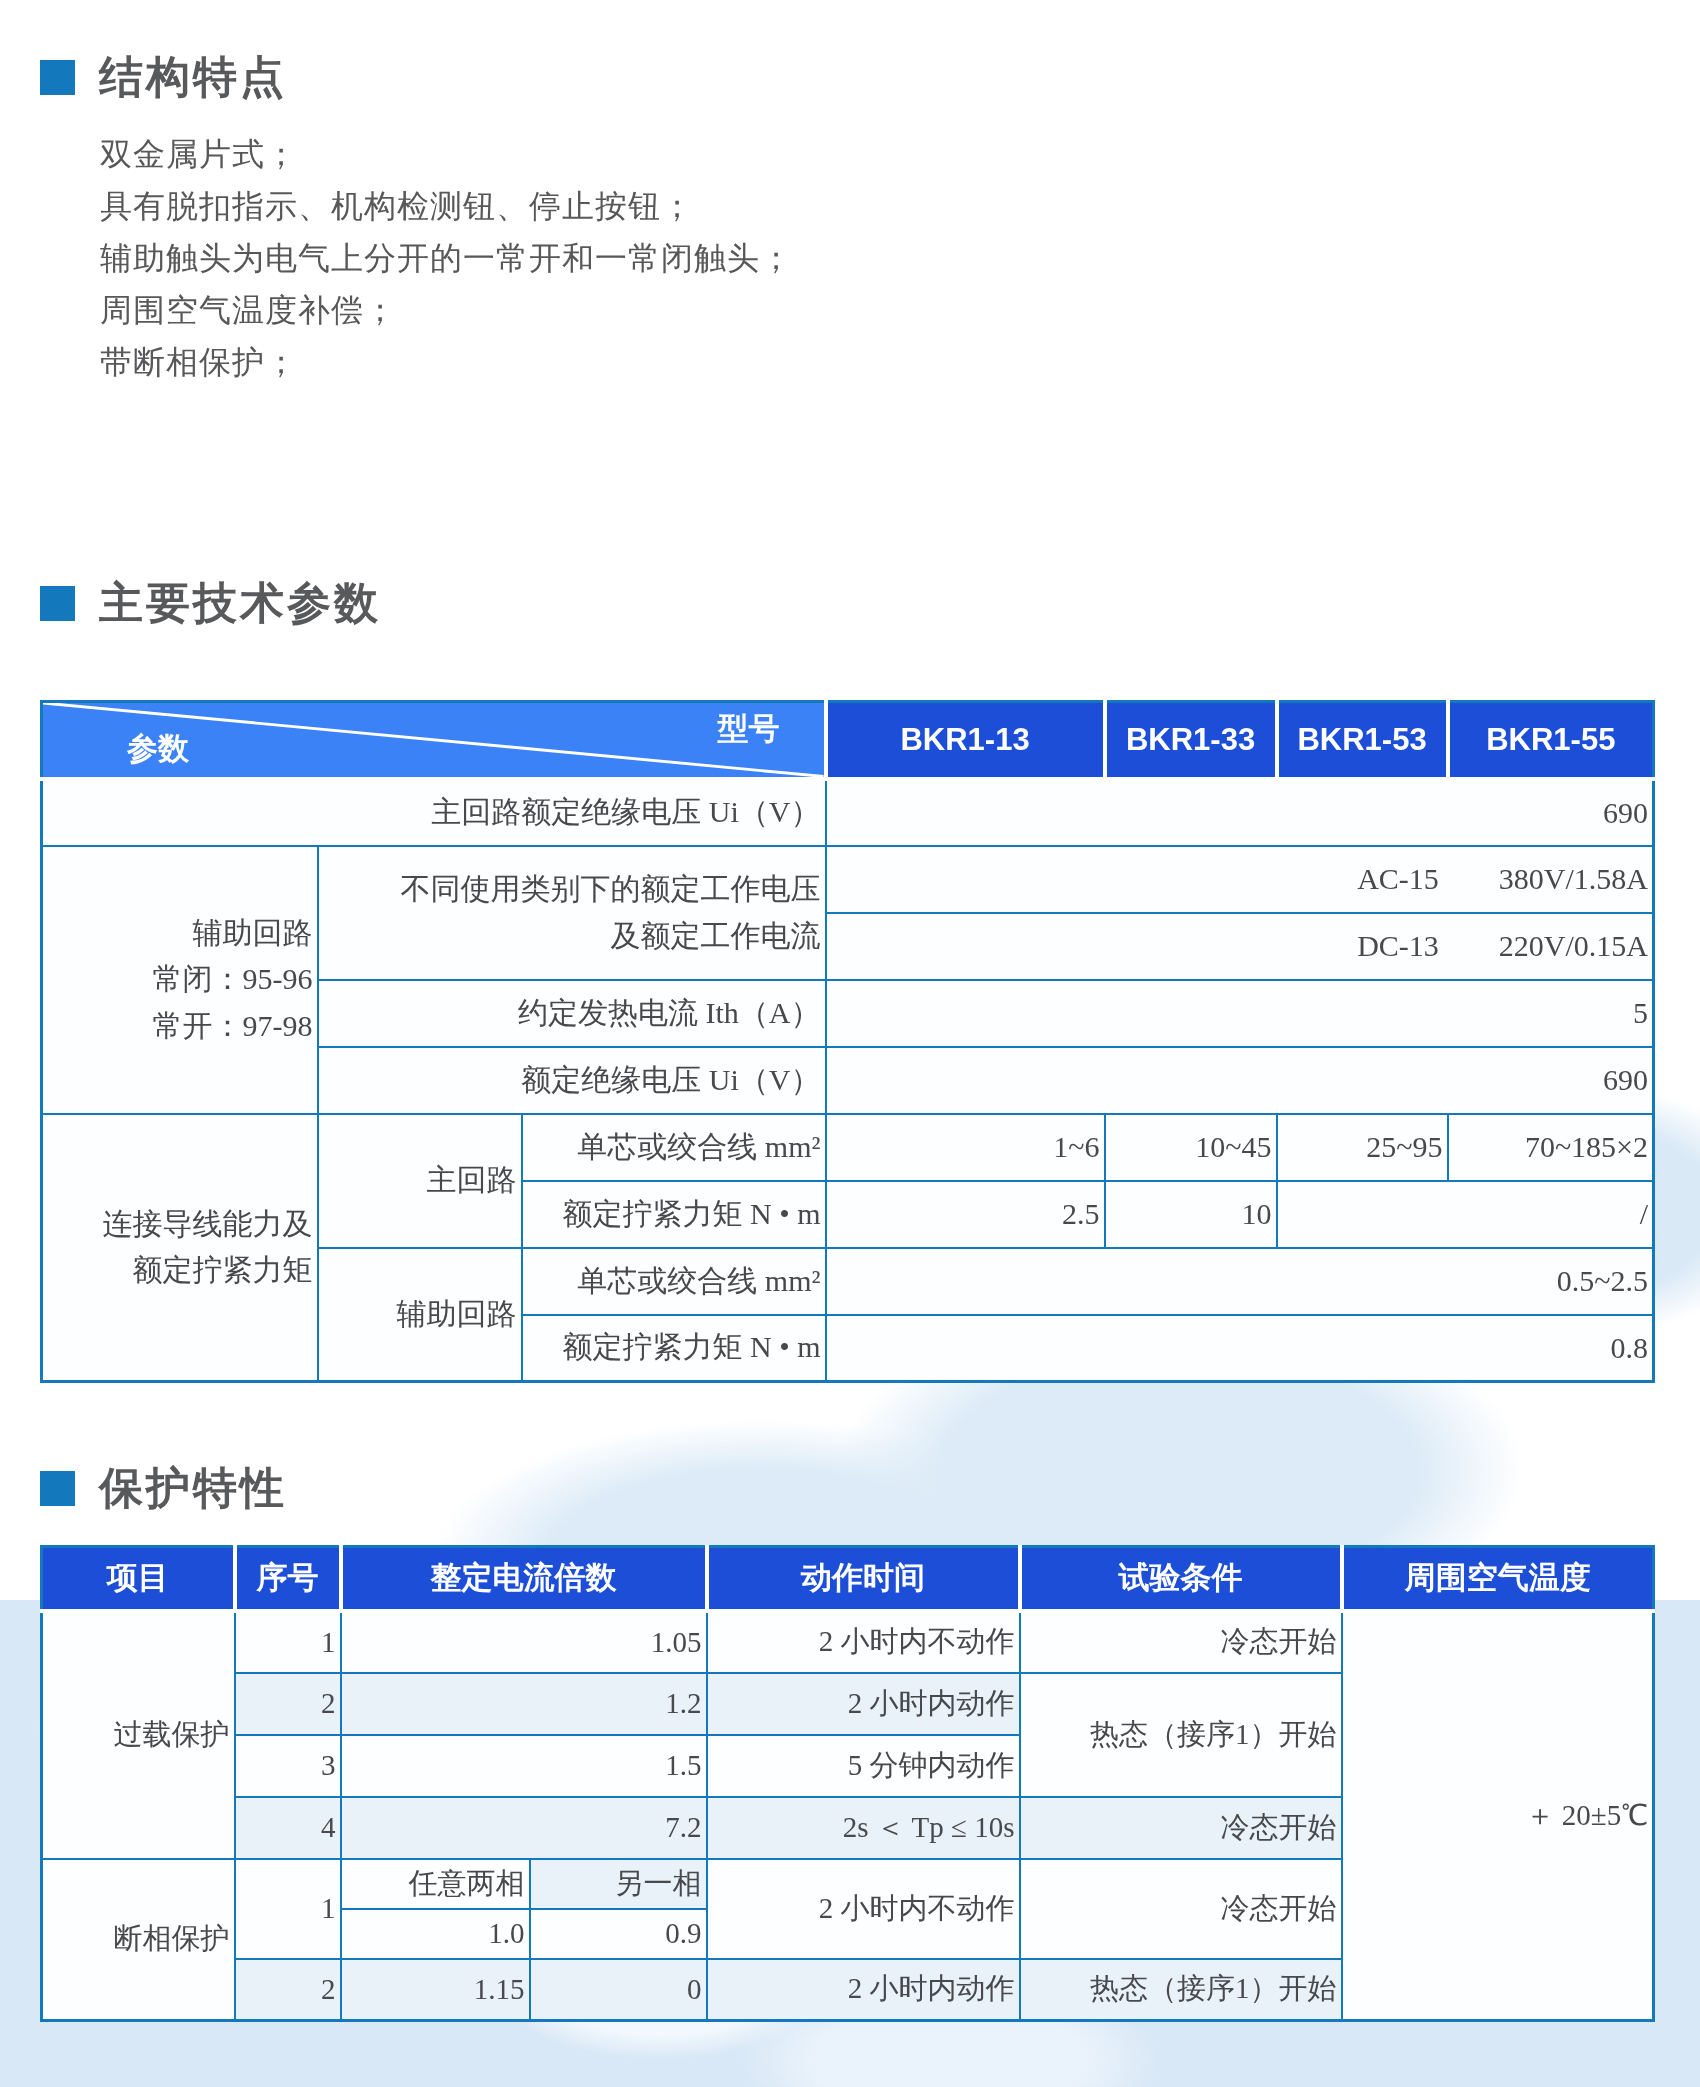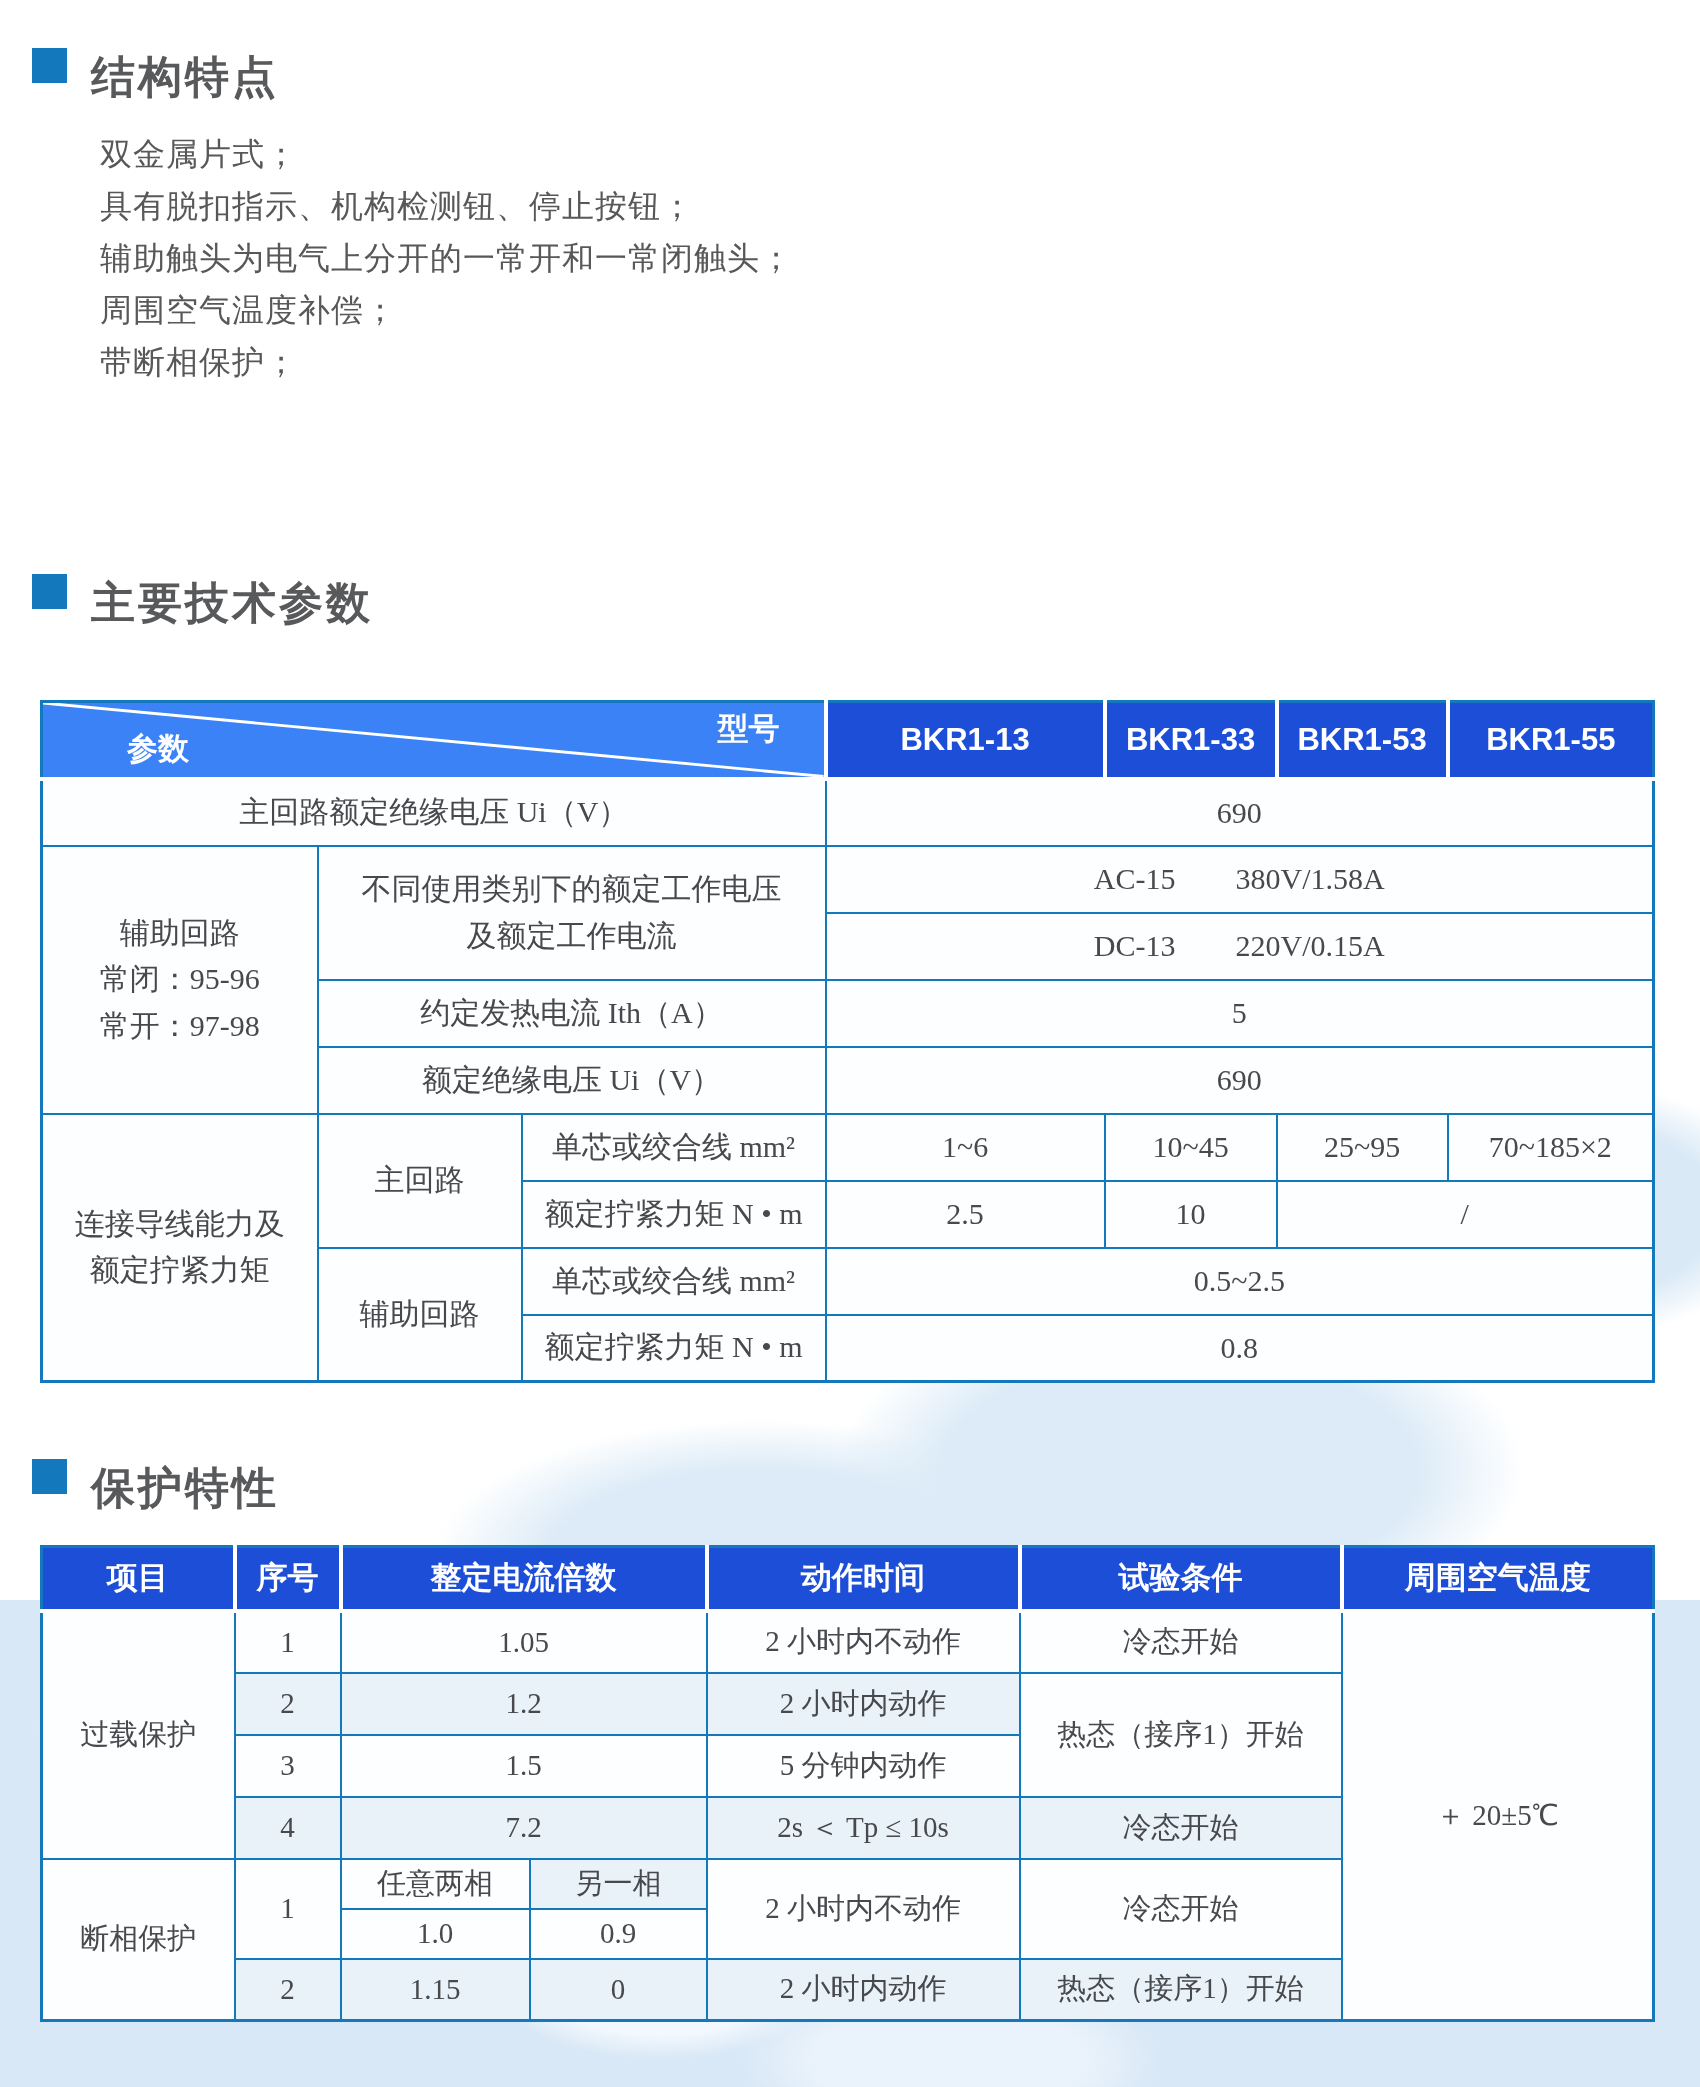--- a/index.html
+++ b/index.html
@@ -12,35 +12,35 @@
     radial-gradient(ellipse 430px 210px at 1180px 430px, #dcebf7 55%, rgba(220,235,247,0) 80%),
     radial-gradient(ellipse 420px 180px at 760px 520px, #dcebf7 50%, rgba(220,235,247,0) 78%);}
   .wash-low{position:absolute;left:0;top:1600px;width:1700px;height:487px;z-index:0;background:#d9e8f6;}
   .wash-low::before{content:"";position:absolute;left:0;top:0;right:0;bottom:0;background:
     radial-gradient(ellipse 240px 110px at 660px 380px, #f2f8fd 50%, rgba(242,248,253,0) 72%),
     radial-gradient(ellipse 270px 130px at 1300px 300px, #eef6fc 48%, rgba(238,246,252,0) 74%),
     radial-gradient(ellipse 190px 90px at 170px 130px, #e9f2fa 48%, rgba(233,242,250,0) 70%),
     radial-gradient(ellipse 300px 120px at 950px 460px, #eaf3fb 45%, rgba(234,243,251,0) 70%);}
 
   
-  .sec{position:absolute;left:32px;display:flex;z-index:2;}
+  .sec{position:absolute;left:40px;display:flex;align-items:center;z-index:2;}
   .sec .sq{width:35px;height:35px;background:#1478bd;flex:0 0 auto;}
   .sec .t{margin-left:24px;font-weight:bold;font-size:44px;color:#58595b;letter-spacing:3px;}
 
   
   .features{position:absolute;left:100px;top:128px;z-index:2;}
   .features .fi{height:52px;line-height:52px;font-size:32px;color:#58585a;letter-spacing:1px;}
 
   
   table{position:absolute;border-collapse:collapse;table-layout:fixed;z-index:2;border:3px solid #1478bd;}
   th{background:#1d4ed8;color:#fff;font-weight:bold;font-size:31px;padding:0;
      font-family:"Liberation Sans",sans-serif;text-align:center;vertical-align:middle;
      border-bottom:4px solid #ffffff;}
   th + th{border-left:4px solid #ffffff;}
-  td{border:2px solid #1478bd;background:#fdfeff;padding:0 4px;text-align:center;vertical-align:middle;
+  td{border:2px solid #1478bd;background:#fdfeff;padding:0 4px;text-align:right;vertical-align:middle;
      font-family:"Liberation Serif",serif;font-size:30px;color:#47494c;}
   td.pale{background:#e9f1f9;}
   .ml div{line-height:1.55;}
 
   
   .t1{left:40px;top:700px;width:1612px;}
   .t1 thead tr{height:77px;}
   .t1 tbody tr{height:67px;}
   .t1 th.diag{position:relative;background:#3b82f6;}
   .t1 th.diag svg{position:absolute;left:0;top:0;width:100%;height:100%;display:block;}

